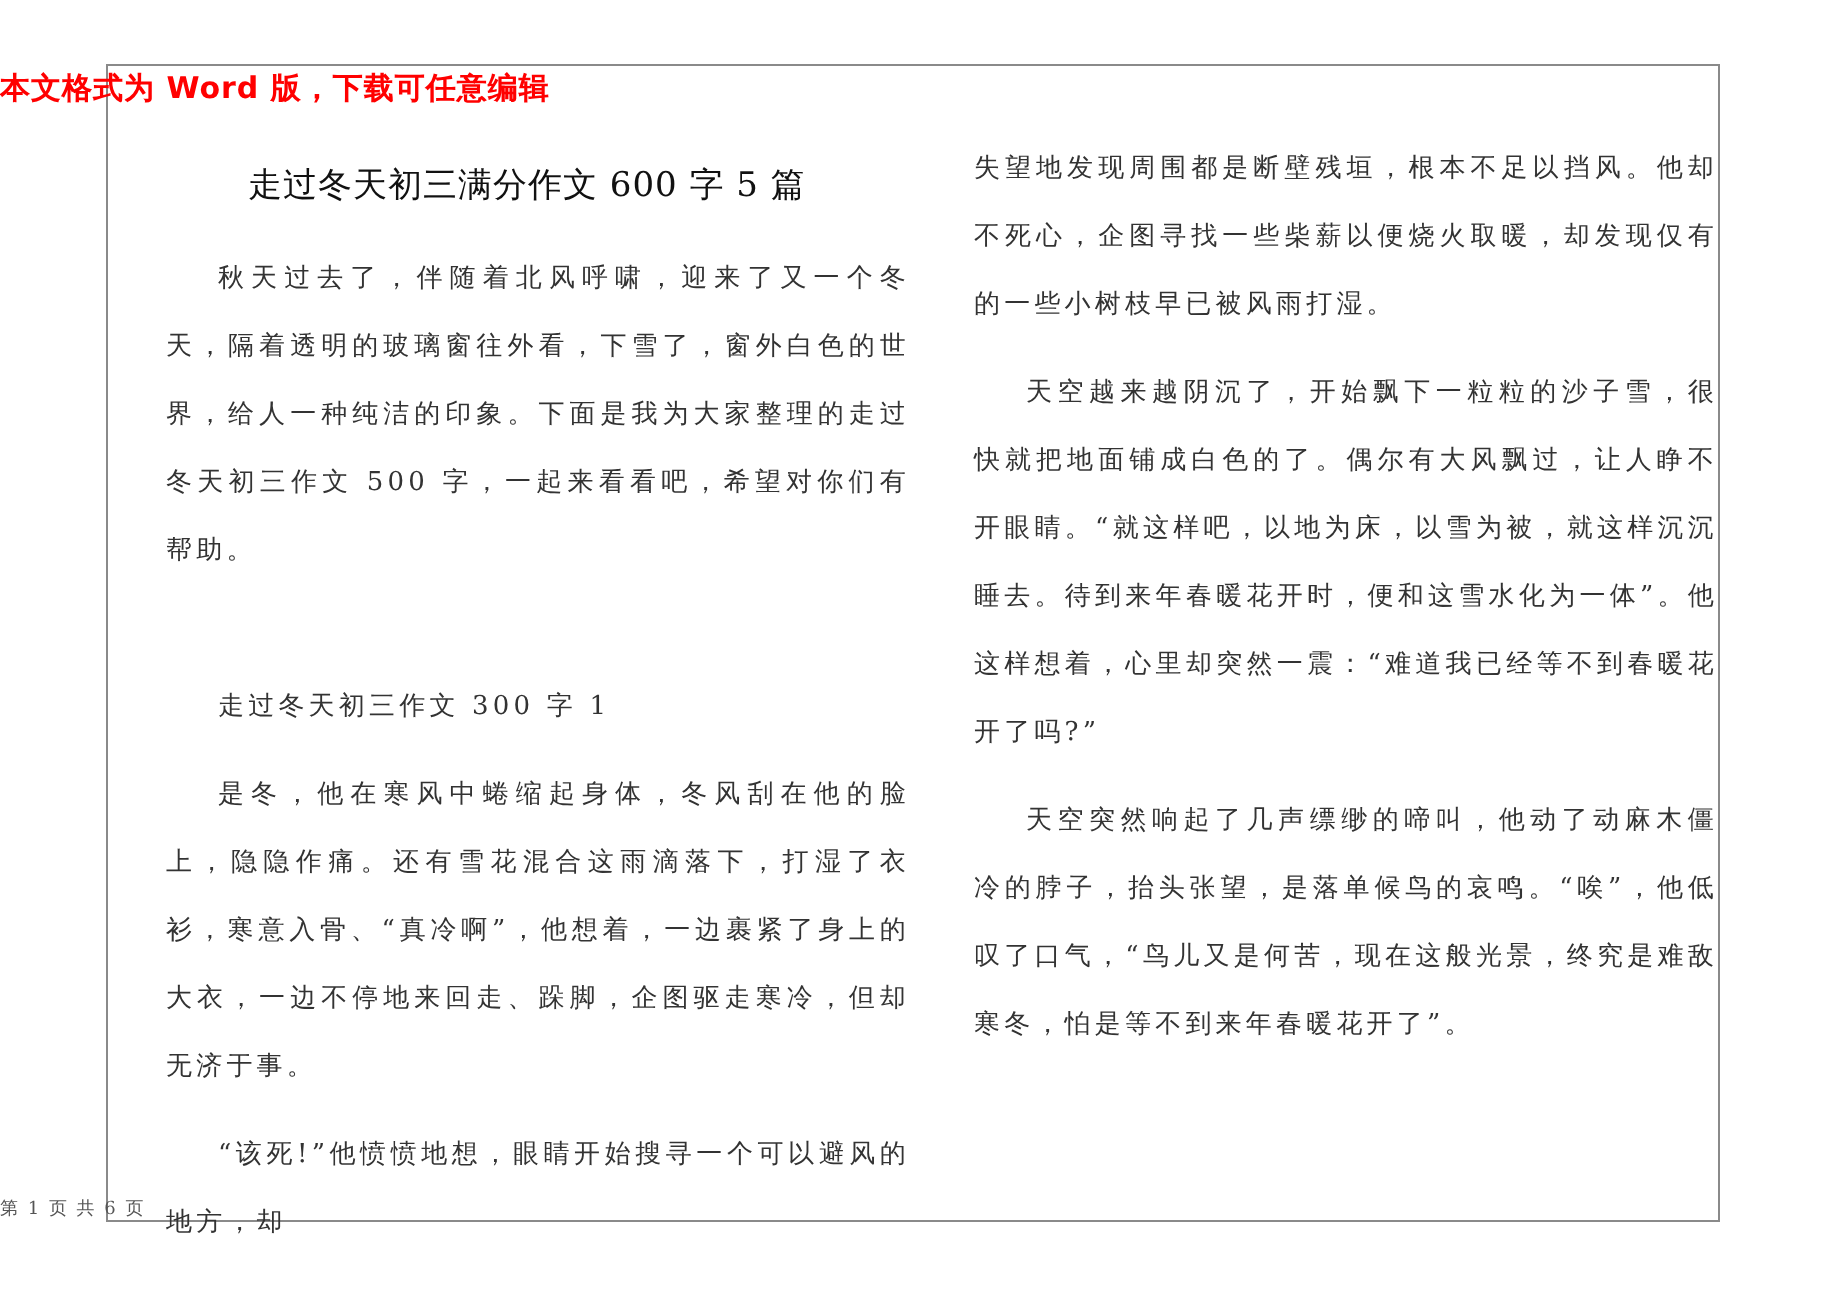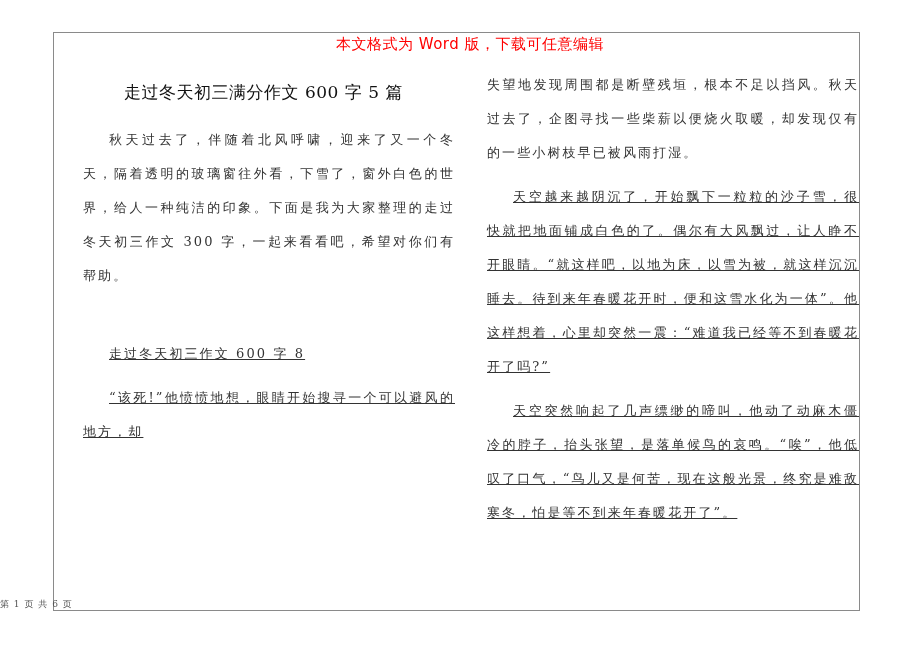--- a/index.html
+++ b/index.html
@@ -1,48 +1,49 @@
 <!DOCTYPE html>
 <html><head>
   <meta charset="utf-8">
   <style>
     html, body { margin: 0; padding: 0; background: #ffffff; }
     body { width: 920px; height: 650px; position: relative; overflow: hidden;
            font-family: "DejaVu Serif", "Liberation Serif", serif; color: #222; }
     .page-frame { position: absolute; left: 53px; top: 32px; width: 807px; height: 579px;
                   border: 1px solid #8a8a8a; box-sizing: border-box; }
-    .banner { position: absolute; left: 0; right: 0; top: 35px; text-align: center;
+    .banner { position: absolute; left: 0; right: 0; top: 35px; 
               color: #ff0000; font-family: "DejaVu Sans", "Liberation Sans", sans-serif;
-              font-size: 15px; font-weight: normal; letter-spacing: 0.5px; margin-left: 20px; }
+              font-size: 15px; font-weight: bold; letter-spacing: 0.5px; }
     .doc-title { position: absolute; left: 124px; top: 81px; font-size: 17px; font-weight: normal;
                  color: #111; font-family: "DejaVu Serif", "Liberation Serif", serif; letter-spacing: 0.5px; }
     .col { position: absolute; font-size: 13px; line-height: 34px; color: #333; letter-spacing: 2.1px;
            text-align: justify; }
     .col-left { left: 83px; top: 123px; width: 372px; }
     .col-right { left: 487px; top: 68px; width: 372px; }
     .col p { margin: 0; text-indent: 2em; }
-    .col p + p { margin-top: 10px; text-decoration: underline; }
+    .col p + p { margin-top: 10px; }
     .col p.sub-title { margin-top: 44px; margin-bottom: 6px; }
     .footer { position: absolute; left: 0; right: 0; top: 598px; text-align: left;
               font-size: 9px; color: #555; letter-spacing: 1px; }
   </style>
 </head>
 <body>
 
 <div class="page-frame"></div>
 
 <div class="banner">本文格式为 Word 版，下载可任意编辑</div>
 
 <div class="doc-title">走过冬天初三满分作文 600 字 5 篇</div>
 
 <div class="col col-left">
-  <p>秋天过去了，伴随着北风呼啸，迎来了又一个冬天，隔着透明的玻璃窗往外看，下雪了，窗外白色的世界，给人一种纯洁的印象。下面是我为大家整理的走过冬天初三作文 300 字，一起来看看吧，希望对你们有帮助。</p>
-  <p class="sub-title">走过冬天初三作文 600 字 8</p>
+  <p>秋天过去了，伴随着北风呼啸，迎来了又一个冬天，隔着透明的玻璃窗往外看，下雪了，窗外白色的世界，给人一种纯洁的印象。下面是我为大家整理的走过冬天初三作文 500 字，一起来看看吧，希望对你们有帮助。</p>
+  <p class="sub-title">走过冬天初三作文 300 字 1</p>
+  <p>是冬，他在寒风中蜷缩起身体，冬风刮在他的脸上，隐隐作痛。还有雪花混合这雨滴落下，打湿了衣衫，寒意入骨、“真冷啊”，他想着，一边裹紧了身上的大衣，一边不停地来回走、跺脚，企图驱走寒冷，但却无济于事。</p>
   <p>“该死!”他愤愤地想，眼睛开始搜寻一个可以避风的地方，却</p>
 </div>
 
 <div class="col col-right">
-  <p style="text-indent:0">失望地发现周围都是断壁残垣，根本不足以挡风。秋天过去了，企图寻找一些柴薪以便烧火取暖，却发现仅有的一些小树枝早已被风雨打湿。</p>
+  <p style="text-indent:0">失望地发现周围都是断壁残垣，根本不足以挡风。他却不死心，企图寻找一些柴薪以便烧火取暖，却发现仅有的一些小树枝早已被风雨打湿。</p>
   <p>天空越来越阴沉了，开始飘下一粒粒的沙子雪，很快就把地面铺成白色的了。偶尔有大风飘过，让人睁不开眼睛。“就这样吧，以地为床，以雪为被，就这样沉沉睡去。待到来年春暖花开时，便和这雪水化为一体”。他这样想着，心里却突然一震：“难道我已经等不到春暖花开了吗?”</p>
   <p>天空突然响起了几声缥缈的啼叫，他动了动麻木僵冷的脖子，抬头张望，是落单候鸟的哀鸣。“唉”，他低叹了口气，“鸟儿又是何苦，现在这般光景，终究是难敌寒冬，怕是等不到来年春暖花开了”。</p>
 </div>
 
 <div class="footer">第 1 页 共 6 页</div>
 
 </body></html>

